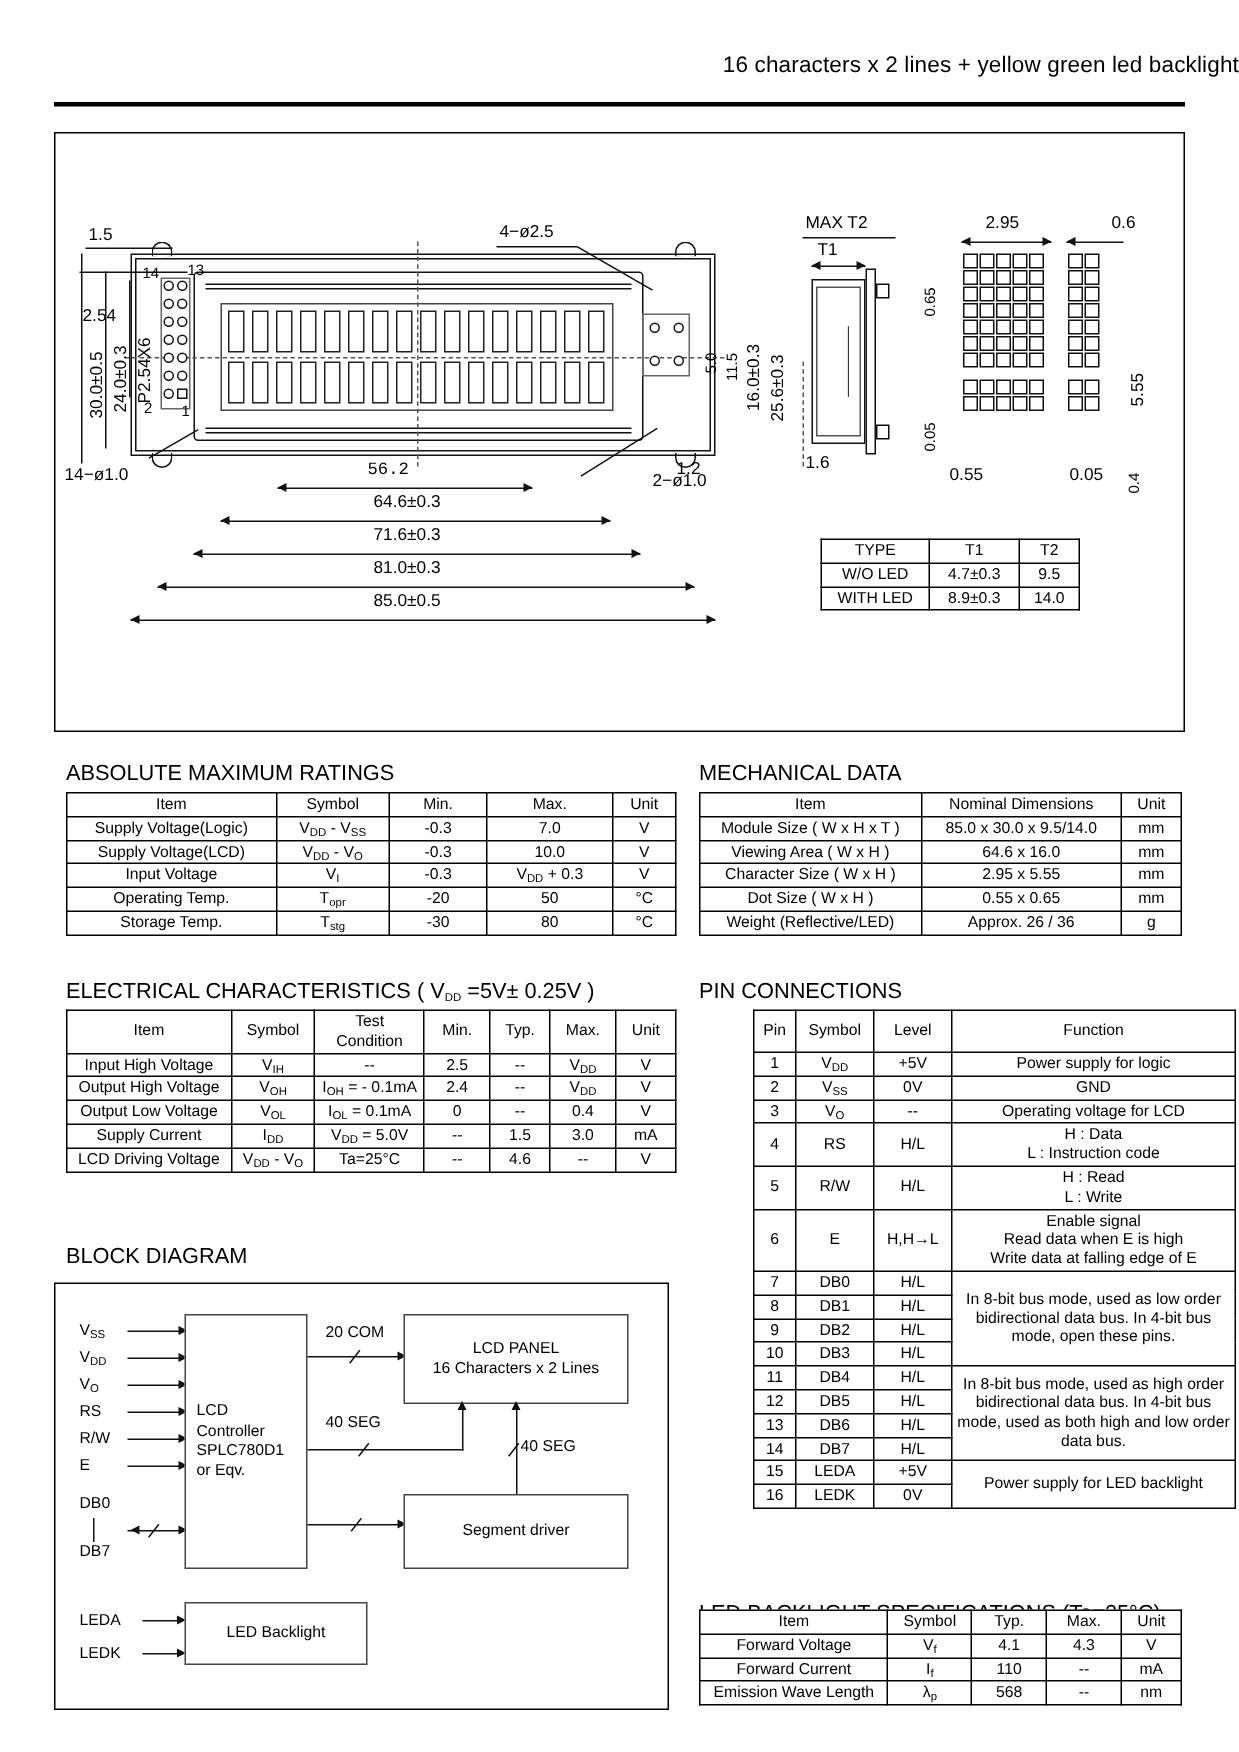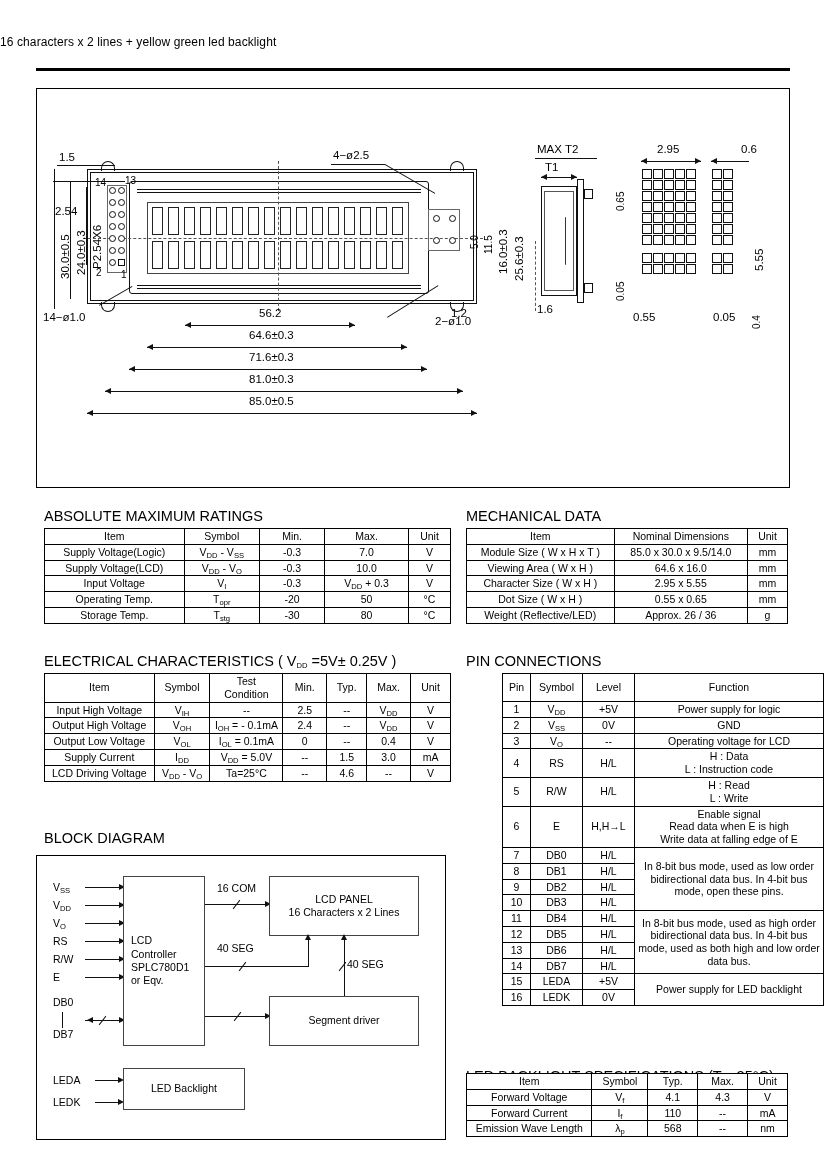--- a/index.html
+++ b/index.html
@@ -10,21 +10,21 @@
     font-family: "Liberation Sans", sans-serif;
     color: #000;
     position: relative;
     overflow: hidden;
   }
   .page { position:relative; width:826px; height:1168px; }
 
   
   .doc-title {
     position:absolute; left:0; top:35px; width:826px;
-    text-align:left; font-size:12px; letter-spacing:.1px;
+    text-align:right; font-size:15px; letter-spacing:.1px;
   }
   .title-rule {
     position:absolute; left:36px; top:68px; width:754px; height:3px;
     background:#000;
   }
 
   
   .drawing-frame {
     position:absolute; left:36px; top:88px; width:754px; height:400px;
     border:1.5px solid #000;
@@ -198,21 +198,21 @@
     <div class="ln" style="left:348px; top:75px; width:58px; height:1px; transform:rotate(30deg); transform-origin:0 0;"></div>
 
     <div class="dim" style="left:398px; top:226px;">2−ø1.0</div>
     <div class="ln" style="left:350px; top:228px; width:60px; height:1px; transform:rotate(-32deg); transform-origin:0 0;"></div>
 
     <div class="dim vert" style="left:432px; top:160px; font-size:10px;">5.0</div>
     <div class="dim vert" style="left:446px; top:165px; font-size:10px;">11.5</div>
     <div class="dim vert" style="left:460px; top:185px;">16.0±0.3</div>
     <div class="dim vert" style="left:476px; top:192px;">25.6±0.3</div>
 
-    <div class="dim" style="left:222px; top:218px;">56.2</div>
+    <div class="dim" style="left:208px; top:218px;font-family:Liberation Mono, monospace;">56.2</div>
     <div class="ln hl" style="left:148px; top:236px; width:170px;"></div>
     <div class="ar-l" style="left:148px; top:233px;"></div>
     <div class="ar-r" style="left:312px; top:233px;"></div>
 
     <div class="dim" style="left:212px; top:240px;">64.6±0.3</div>
     <div class="ln hl" style="left:110px; top:258px; width:260px;"></div>
     <div class="ar-l" style="left:110px; top:255px;"></div>
     <div class="ar-r" style="left:364px; top:255px;"></div>
 
     <div class="dim" style="left:212px; top:262px;">71.6±0.3</div>
@@ -327,20 +327,41 @@
       <div class="dot" style="left:675px; top:135px; width:10px; height:10px;"></div>
       <div class="dot" style="left:686px; top:135px; width:10px; height:10px;"></div>
       <div class="dot" style="left:675px; top:146px; width:10px; height:10px;"></div>
       <div class="dot" style="left:686px; top:146px; width:10px; height:10px;"></div>
       <div class="dot" style="left:675px; top:164px; width:10px; height:10px;"></div>
       <div class="dot" style="left:686px; top:164px; width:10px; height:10px;"></div>
       <div class="dot" style="left:675px; top:175px; width:10px; height:10px;"></div>
       <div class="dot" style="left:686px; top:175px; width:10px; height:10px;"></div>
     </div>
 
+    <table class="spec" style="left:510px; top:270px;">
+      <thead>
+        <tr>
+          <th style="width:72px;">TYPE</th>
+          <th style="width:60px;">T1</th>
+          <th style="width:40px;">T2</th>
+        </tr>
+      </thead>
+      <tbody>
+        <tr>
+          <td>W/O  LED</td>
+          <td class="left">4.7±0.3</td>
+          <td class="left">9.5</td>
+        </tr>
+        <tr>
+          <td>WITH  LED</td>
+          <td class="left">8.9±0.3</td>
+          <td class="left">14.0</td>
+        </tr>
+      </tbody>
+    </table>
   </div>
 
   <div class="sec-title" style="left:44px; top:508px;">ABSOLUTE MAXIMUM RATINGS</div>
   <table class="spec" style="left:44px; top:528px; width:407px;">
     <thead>
       <tr>
         <th style="width:133px;">Item</th>
         <th style="width:72px;">Symbol</th>
         <th style="width:62px;">Min.</th>
         <th style="width:80px;">Max.</th>
@@ -659,21 +680,21 @@
     <div class="ar-l" style="left:50px; top:161px;"></div>
     <div class="slash" style="left:60px; top:164px;"></div>
 
     <div class="bd-box lefttxt" style="left:86px; top:20px; width:82px; height:170px;">
       <div>LCD</div>
       <div>Controller</div>
       <div>SPLC780D1</div>
       <div>or Eqv.</div>
     </div>
 
-    <div class="bd-lbl" style="left:180px; top:26px;">16 COM</div>
+    <div class="bd-lbl" style="left:180px; top:26px;">20 COM</div>
     <div class="bd-line" style="left:168px; top:48px; width:65px; height:1.4px;"></div>
     <div class="ar-r" style="left:228px; top:45px;"></div>
     <div class="slash" style="left:194px; top:48px;"></div>
 
     <div class="bd-box" style="left:232px; top:20px; width:150px; height:60px;">
       <div>LCD  PANEL</div>
       <div>16 Characters x 2 Lines</div>
     </div>
 
     <div class="bd-lbl" style="left:180px; top:86px;">40 SEG</div>

